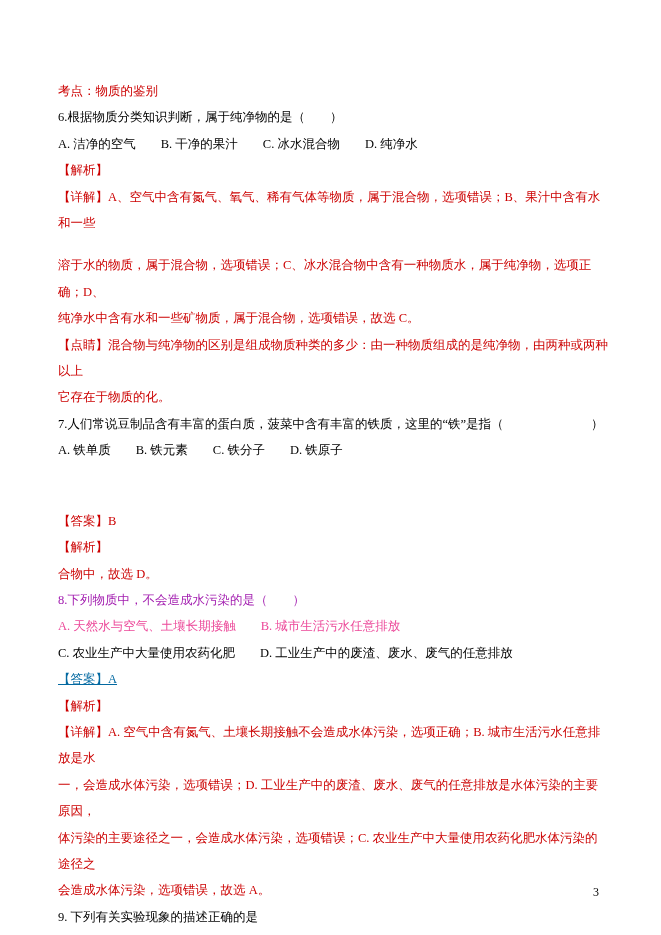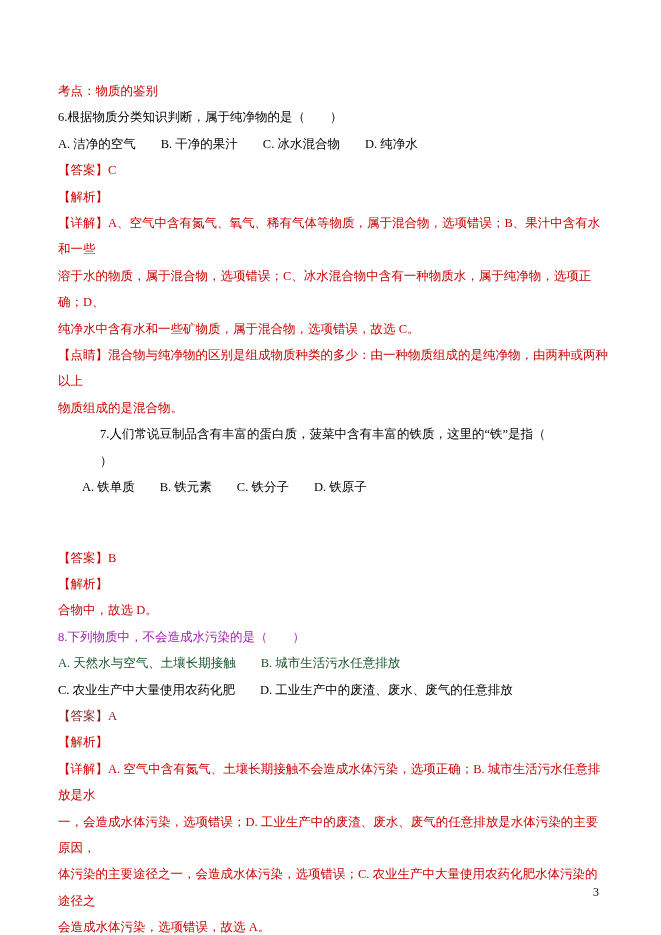--- a/index.html
+++ b/index.html
@@ -41,36 +41,35 @@
   }
 </style>
 </head>
 <body>
 
 <div class="page">
   <div class="doc-body" id="doc-lines">
       <div class="doc-line" style="color: rgb(204, 0, 0);">考点：物质的鉴别</div>
       <div class="doc-line" style="color: rgb(0, 0, 0);">6.根据物质分类知识判断，属于纯净物的是（　　）</div>
       <div class="doc-line" style="color: rgb(0, 0, 0);">A. 洁净的空气　　B. 干净的果汁　　C. 冰水混合物　　D. 纯净水</div>
-      <div class="doc-line" style="color: rgb(204, 0, 0);">【答案】C</div>
       <div class="doc-line" style="color: rgb(204, 0, 0);">【解析】</div>
       <div class="doc-line" style="color: rgb(204, 0, 0);">【详解】A、空气中含有氮气、氧气、稀有气体等物质，属于混合物，选项错误；B、果汁中含有水和一些</div>
-      <div class="doc-line" style="color: rgb(204, 0, 0);">溶于水的物质，属于混合物，选项错误；C、冰水混合物中含有一种物质水，属于纯净物，选项正确；D、</div>
+      <div class="doc-line" style="color: rgb(204, 0, 0); margin-top: 16px;">溶于水的物质，属于混合物，选项错误；C、冰水混合物中含有一种物质水，属于纯净物，选项正确；D、</div>
       <div class="doc-line" style="color: rgb(204, 0, 0);">纯净水中含有水和一些矿物质，属于混合物，选项错误，故选 C。</div>
       <div class="doc-line" style="color: rgb(204, 0, 0);">【点睛】混合物与纯净物的区别是组成物质种类的多少：由一种物质组成的是纯净物，由两种或两种以上</div>
-      <div class="doc-line" style="color: rgb(204, 0, 0);">物质组成的是混合物。</div>
-      <div class="doc-line" style="color: rgb(0, 0, 0); margin-left: 42px;">7.人们常说豆制品含有丰富的蛋白质，菠菜中含有丰富的铁质，这里的“铁”是指（　　　　　　　）</div>
-      <div class="doc-line" style="color: rgb(0, 0, 0); margin-left: 24px;">A. 铁单质　　B. 铁元素　　C. 铁分子　　D. 铁原子</div>
+      <div class="doc-line" style="color: rgb(204, 0, 0);">它存在于物质的化。</div>
+      <div class="doc-line" style="color: rgb(0, 0, 0);">7.人们常说豆制品含有丰富的蛋白质，菠菜中含有丰富的铁质，这里的“铁”是指（　　　　　　　）</div>
+      <div class="doc-line" style="color: rgb(0, 0, 0);">A. 铁单质　　B. 铁元素　　C. 铁分子　　D. 铁原子</div>
       <div class="doc-line" style="color: rgb(204, 0, 0); margin-top: 44px;">【答案】B</div>
       <div class="doc-line" style="color: rgb(204, 0, 0);">【解析】</div>
       <div class="doc-line" style="color: rgb(204, 0, 0);">合物中，故选 D。</div>
       <div class="doc-line" style="color: #a21caf;">8.下列物质中，不会造成水污染的是（　　）</div>
-      <div class="doc-line" style="color: #14532d;">A. 天然水与空气、土壤长期接触　　B. 城市生活污水任意排放</div>
+      <div class="doc-line" style="color: #ec4899;">A. 天然水与空气、土壤长期接触　　B. 城市生活污水任意排放</div>
       <div class="doc-line" style="color: rgb(0, 0, 0);">C. 农业生产中大量使用农药化肥　　D. 工业生产中的废渣、废水、废气的任意排放</div>
-      <div class="doc-line" style="color: #7f1d1d;">【答案】A</div>
+      <div class="doc-line" style="color: #0369a1; text-decoration: underline;">【答案】A</div>
       <div class="doc-line" style="color: rgb(204, 0, 0);">【解析】</div>
       <div class="doc-line" style="color: rgb(204, 0, 0);">【详解】A. 空气中含有氮气、土壤长期接触不会造成水体污染，选项正确；B. 城市生活污水任意排放是水</div>
       <div class="doc-line" style="color: rgb(204, 0, 0);">一，会造成水体污染，选项错误；D. 工业生产中的废渣、废水、废气的任意排放是水体污染的主要原因，</div>
       <div class="doc-line" style="color: rgb(204, 0, 0);">体污染的主要途径之一，会造成水体污染，选项错误；C. 农业生产中大量使用农药化肥水体污染的途径之</div>
       <div class="doc-line" style="color: rgb(204, 0, 0);">会造成水体污染，选项错误，故选 A。</div>
       <div class="doc-line" style="color: rgb(0, 0, 0);">9. 下列有关实验现象的描述正确的是</div>
     </div>
   <div class="page-number">3</div>
 </div>
 

